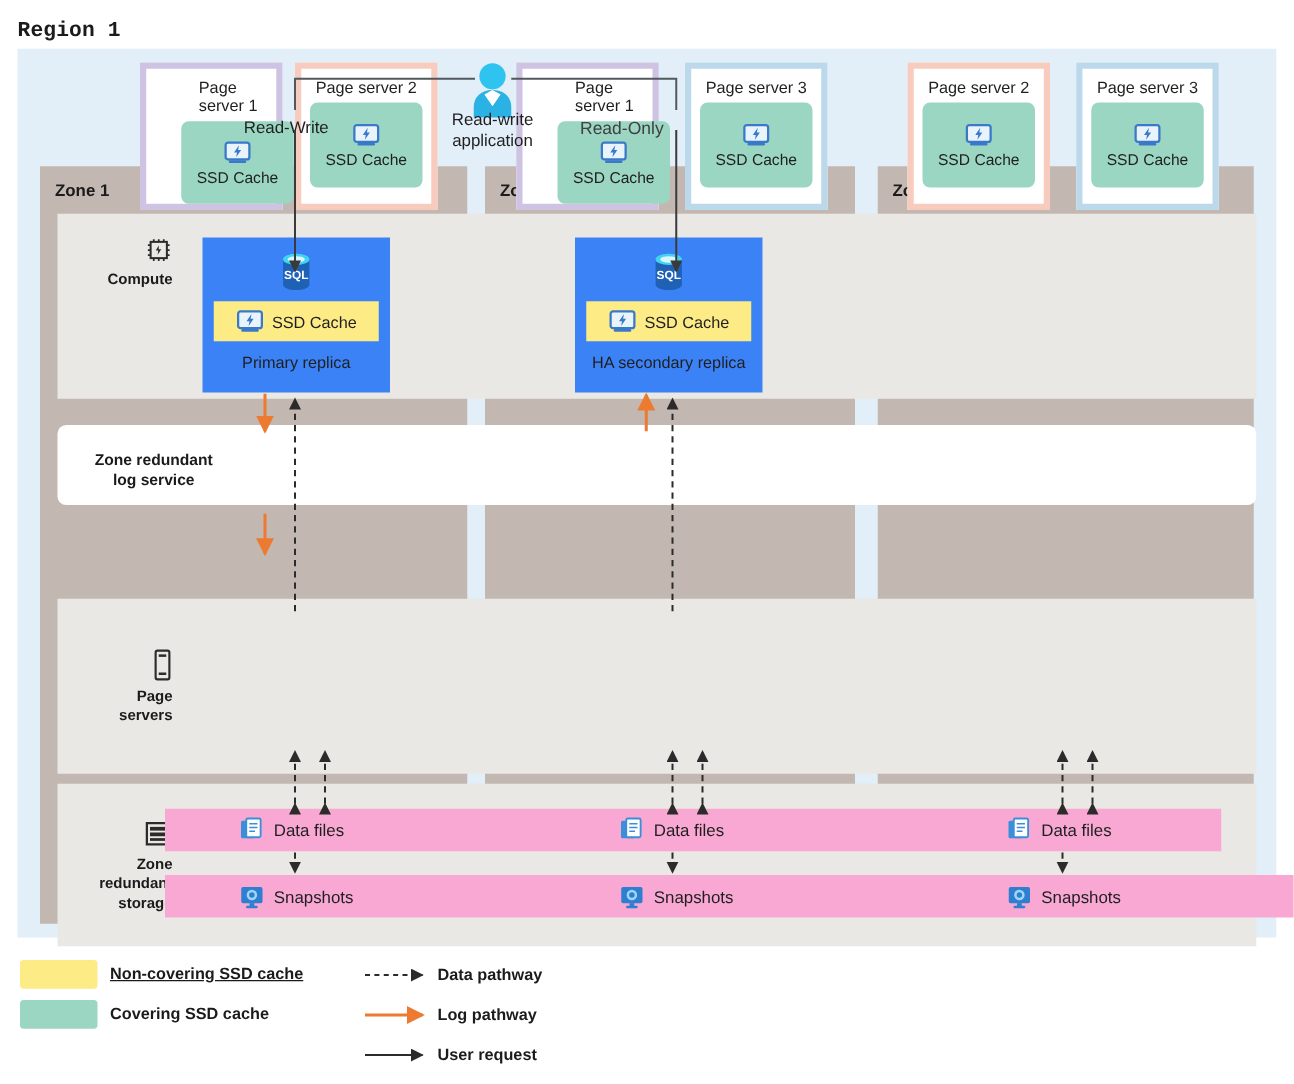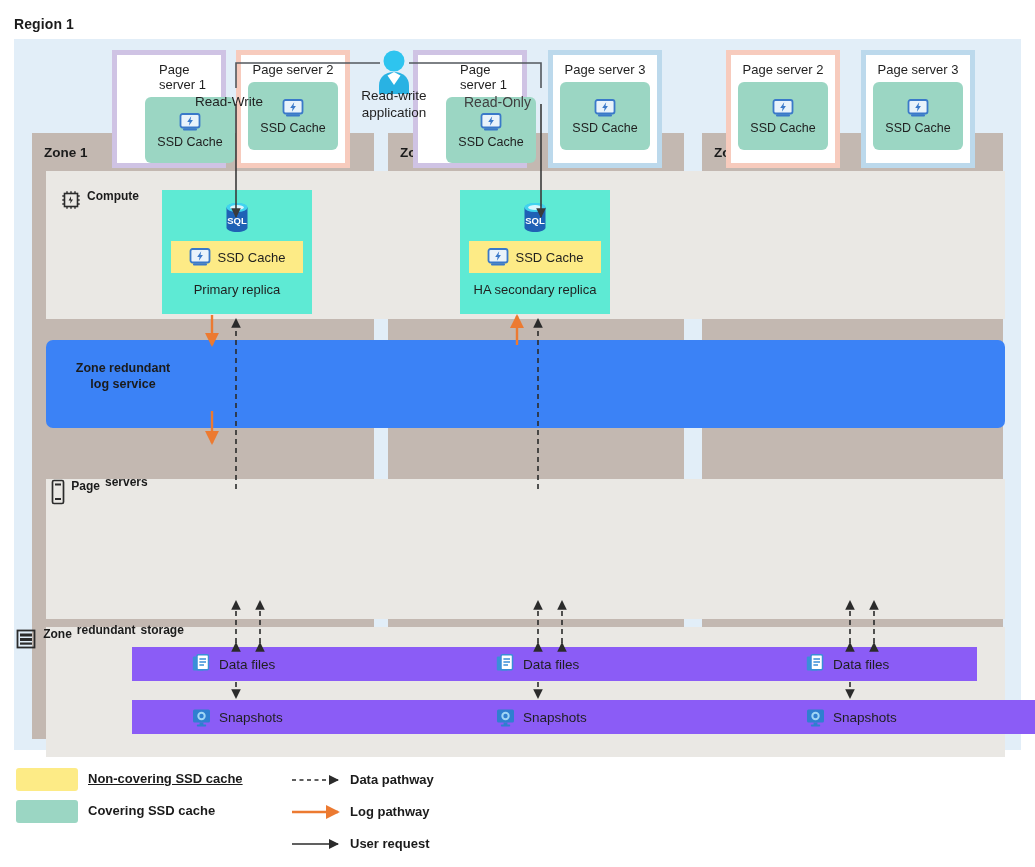--- a/index.html
+++ b/index.html
@@ -13,24 +13,25 @@
     width: 1035px;
     height: 867px;
     overflow: hidden;
     background: #ffffff;
   }
 
   
   .region-title {
     position: absolute;
     left: 14px; top: 16px;
-    font-size: 14px;
+    font-size: 17px;
     font-weight: bold;
     color: #1b1b1b;
     letter-spacing: 0.1px;
+    font-family: Liberation Mono, monospace;
   }
 
   
   .region-panel {
     position: absolute;
     left: 14px; top: 39px;
     width: 1007px; height: 711px;
     background: #e2eef8;
   }
 
@@ -67,44 +68,44 @@
     position: absolute;
     left: 32px; width: 959px;
     background: #eae8e4;
   }
   .tier-compute  { top: 132px; height: 148px; }
   .tier-pages    { top: 440px; height: 140px; }
   .tier-storage  { top: 588px; height: 130px; }
 
   .tier-icon-col {
     position: absolute; left: 14px; top: 0; width: 78px; height: 100%;
-    display: flex; flex-direction: row; align-items: flex-start; justify-content: center;
+    display: flex; flex-direction: column; align-items: flex-end; justify-content: center;
     gap: 5px;
   }
   .tier-icon-col.top-align { justify-content: flex-start; padding-top: 18px; }
   .tier-label {
     font-size: 12px; font-weight: bold; color: #1b1b1b; text-align: center; line-height: 1.2;
   }
 
   
   .log-bar {
     position: absolute; left: 32px; top: 301px;
-    width: 959px; height: 88px;
-    background: #3b82f6; border-radius: 7px;
+    width: 959px; height: 64px;
+    background: #ffffff; border-radius: 7px;
   }
   .log-bar-text {
     position: absolute; left: 18px; top: 21px;
     font-size: 12.5px; font-weight: bold; color: #1b1b1b;
     line-height: 1.25; text-align: center; width: 118px;
   }
 
   
   .replica {
     position: absolute; top: 151px; width: 150px; height: 124px;
-    background: #5eead4;
+    background: #3b82f6;
     display: flex; flex-direction: column; align-items: center;
   }
   .replica-primary   { left: 148px; }
   .replica-secondary { left: 446px; }
   .sql-icon { margin-top: 11px; width: 30px; height: 34px; }
   .ssd-chip {
     margin-top: 6px; width: 132px; height: 32px;
     background: #fdeb86;
     display: flex; align-items: center; justify-content: center; gap: 7px;
   }
@@ -126,21 +127,21 @@
   .ps-cache {
     margin-top: 5px; width: 90px; height: 68px;
     background: #9bd6c3; border-radius: 6px;
     display: flex; flex-direction: column; align-items: center; justify-content: center;
     gap: 3px;
   }
   .ps-cache .chip-text { font-size: 12.5px; color: #1f1f1f; }
 
   
   .storage-row {
-    position: absolute; height: 34px; background: #8b5cf6;
+    position: absolute; height: 34px; background: #f9a8d4;
     display: block;
   }
   .storage-cell {
     position: absolute; top: 0; height: 34px;
     display: flex; align-items: center; gap: 8px;
     font-size: 13.5px; color: #1f1f1f;
   }
 
   
   .legend { position: absolute; left: 0; top: 758px; width: 1035px; height: 105px; }

